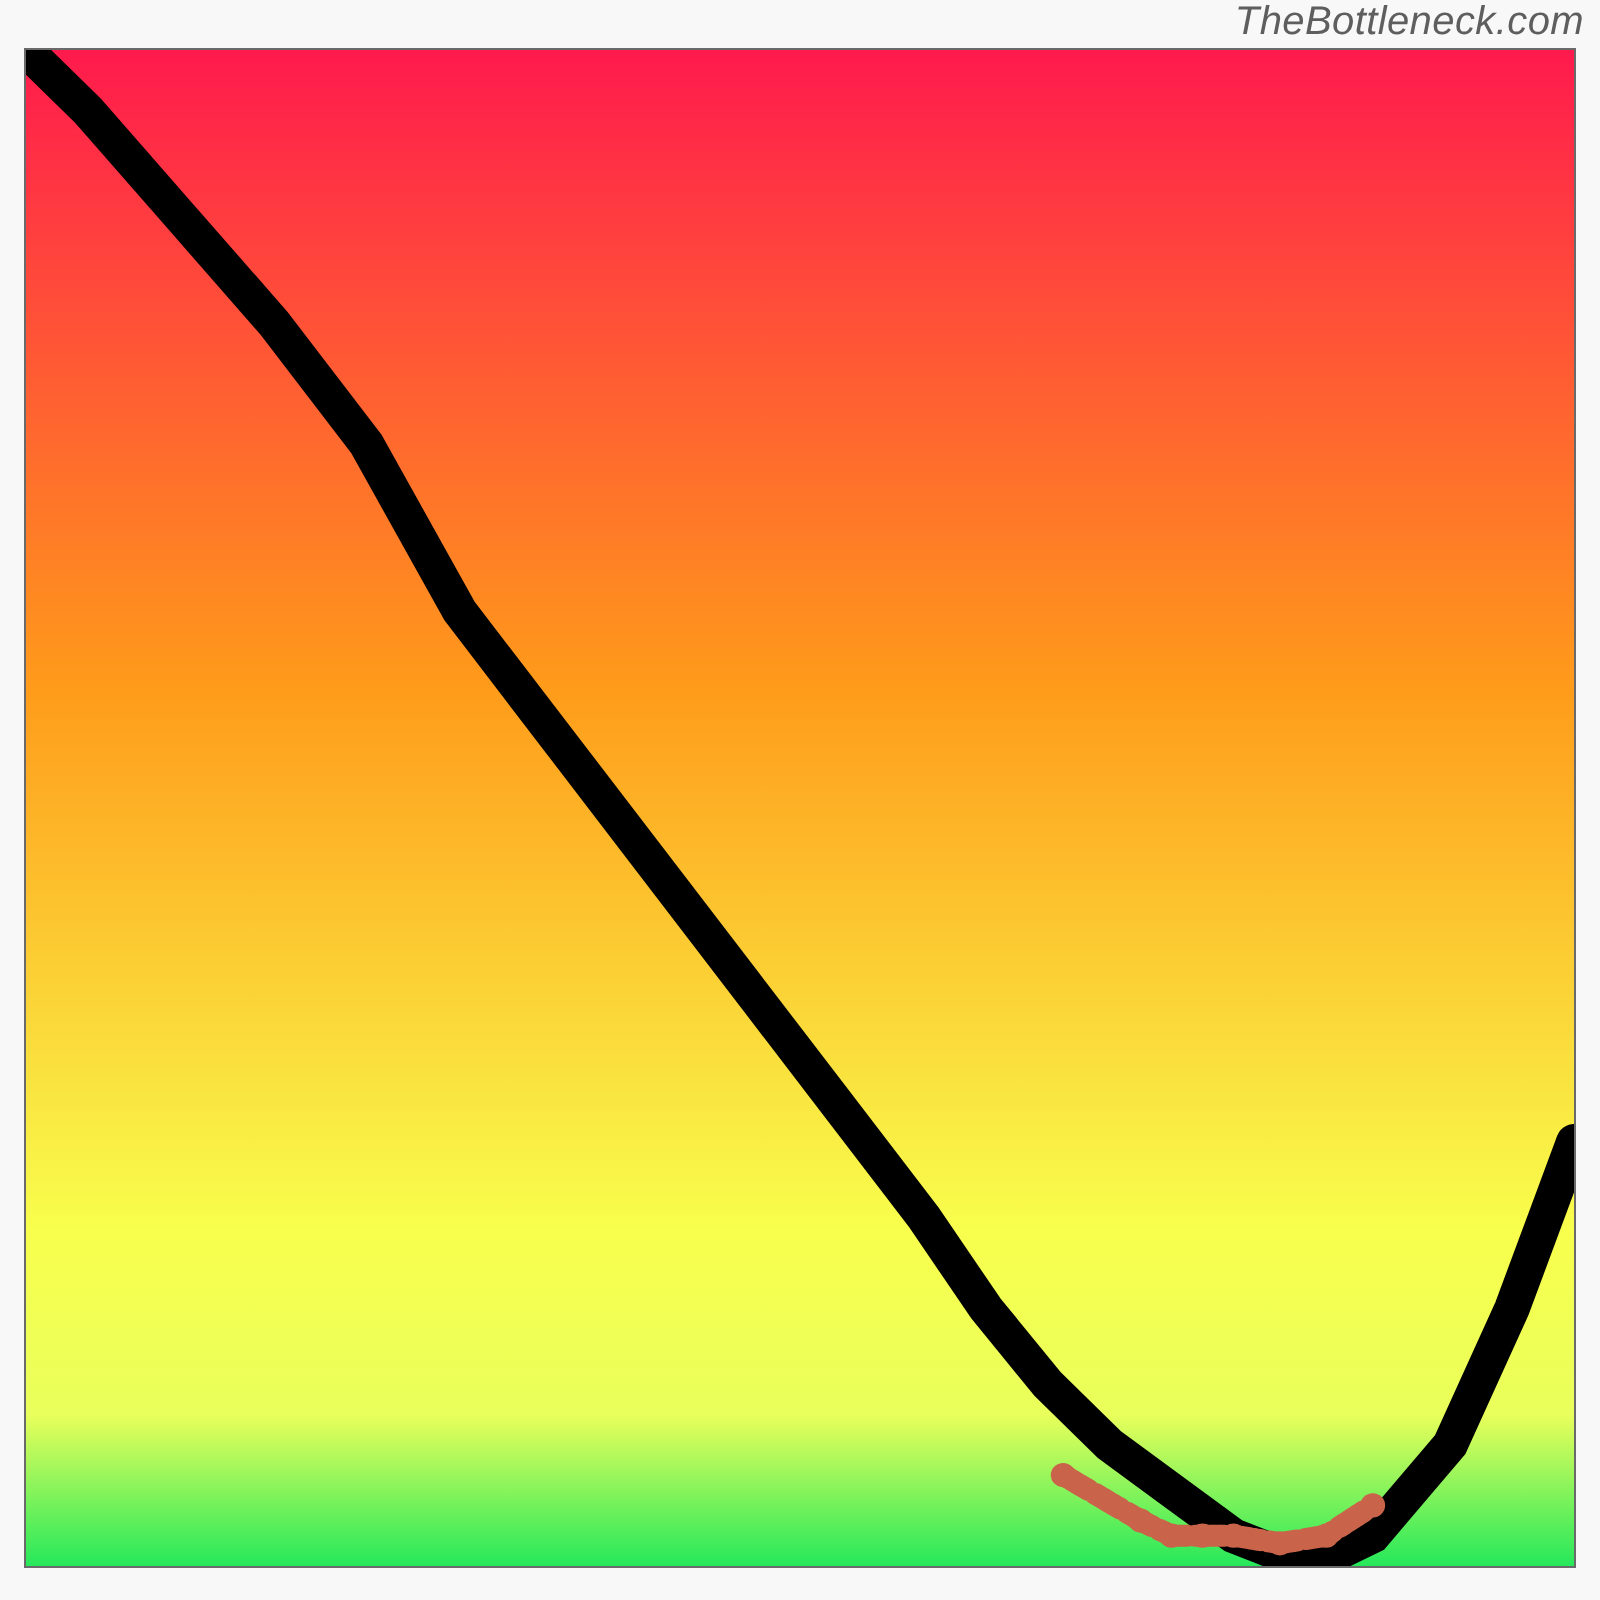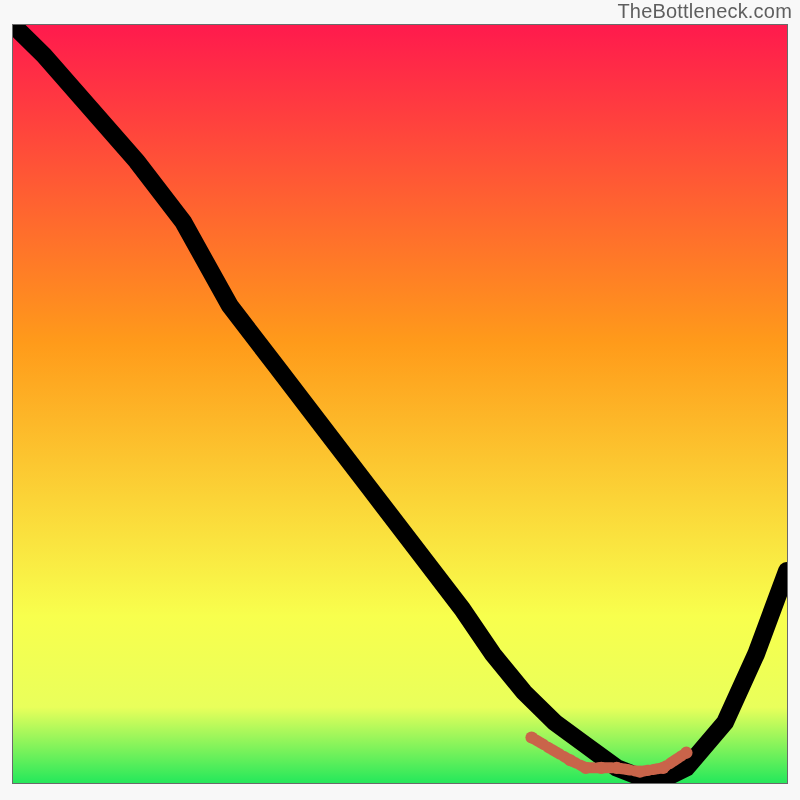--- a/index.html
+++ b/index.html
@@ -10,20 +10,21 @@
     overflow: hidden;
     font-family: Arial, Helvetica, sans-serif;
     background: #f8f8f8;
   }
   .outer {
     width: 800px;
     height: 800px;
     box-sizing: border-box;
     padding: 0 4px 10px 4px;
     position: relative;
+    font-style: italic;
   }
   .attrib {
     position: absolute;
     top: 0px;
     right: 8px;
     color: #5e5e5e;
     font-size: 20px;
     font-weight: 500;
     letter-spacing: 0.2px;
     z-index: 5;

